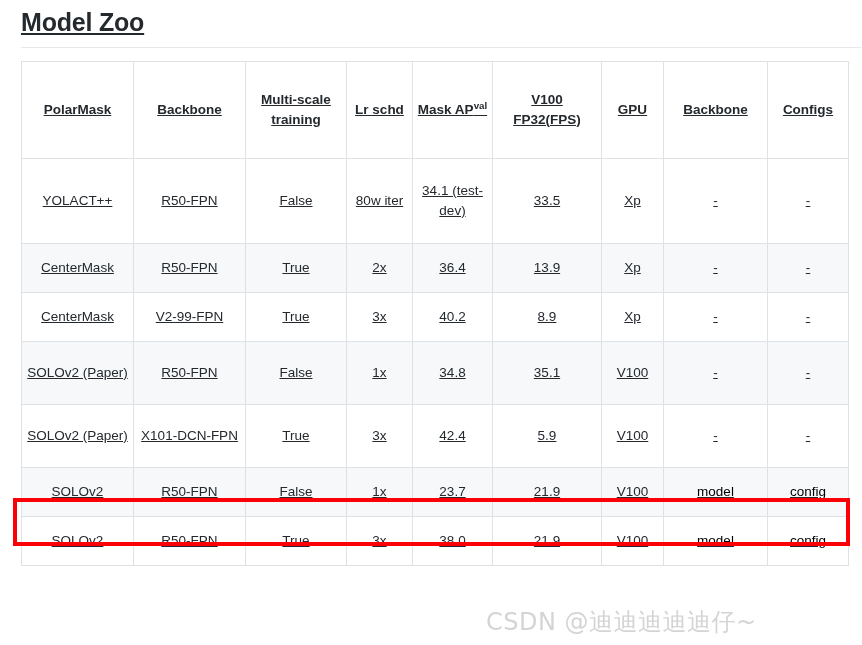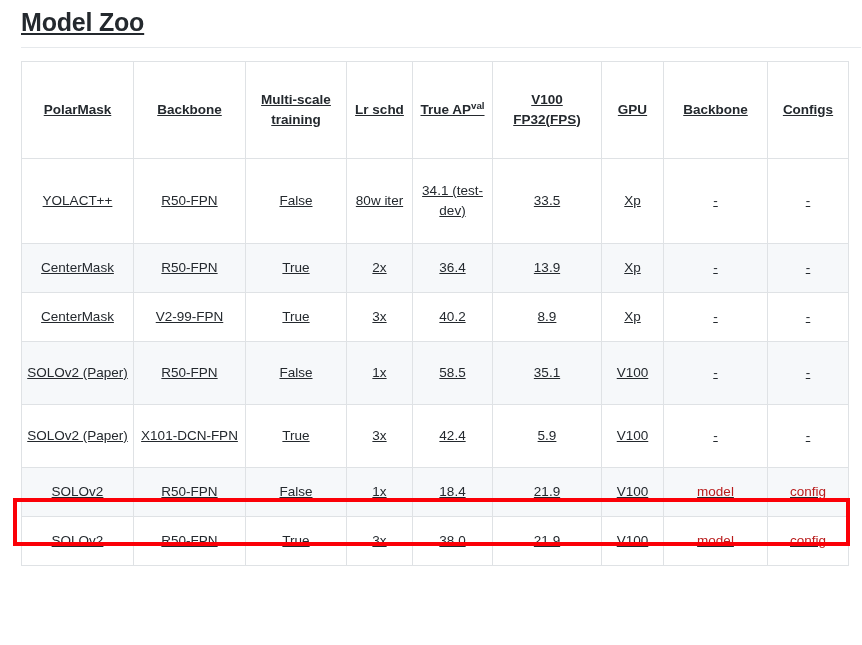--- a/index.html
+++ b/index.html
@@ -83,21 +83,21 @@
   col.c-backbone   { width: 112px; }
   col.c-multiscale { width: 101px; }
   col.c-lrschd     { width: 66px;  }
   col.c-maskap     { width: 80px;  }
   col.c-fps        { width: 109px; }
   col.c-gpu        { width: 62px;  }
   col.c-download   { width: 104px; }
   col.c-configs    { width: 81px;  }
 
   .cell-link {
-    color: #b91c1c;
+    color: #000000;
     text-decoration: none;
     cursor: pointer;
   }
 
   sup { font-size: 0.72em; line-height: 0; }
 
   
   tr.r-tall td   { height: 72px; }
   tr.r-med td    { height: 50px; }
   tr.r-short td  { height: 36px; }
@@ -151,21 +151,21 @@
         <col class="c-gpu">
           <col class="c-download">
           <col class="c-configs">
       </colgroup>
       <thead>
         <tr id="header-row">
             <th><span>PolarMask</span></th>
             <th><span>Backbone</span></th>
             <th><span>Multi-scale training</span></th>
             <th><span>Lr schd</span></th>
-            <th><span>True AP</span><sup>val</sup></th>
+            <th><span>Mask AP</span><sup>val</sup></th>
             <th><span>V100 FP32(FPS)</span></th>
             <th><span>GPU</span></th>
             <th><span>Backbone</span></th>
             <th><span>Configs</span></th>
           </tr>
       </thead>
       <tbody id="table-body">
           <tr class="r-tall">
             <td><span>YOLACT++</span></td>
             <td><span>R50-FPN</span></td>
@@ -197,21 +197,21 @@
             <td><span>8.9</span></td>
             <td><span>Xp</span></td>
             <td><span>-</span></td>
             <td><span>-</span></td>
           </tr>
           <tr class="r-med">
             <td><span>SOLOv2 (Paper)</span></td>
             <td><span>R50-FPN</span></td>
             <td><span>False</span></td>
             <td><span>1x</span></td>
-            <td><span>58.5</span></td>
+            <td><span>34.8</span></td>
             <td><span>35.1</span></td>
             <td><span>V100</span></td>
             <td><span>-</span></td>
             <td><span>-</span></td>
           </tr>
           <tr class="r-med">
             <td><span>SOLOv2 (Paper)</span></td>
             <td><span>X101-DCN-FPN</span></td>
             <td><span>True</span></td>
             <td><span>3x</span></td>
@@ -219,21 +219,21 @@
             <td><span>5.9</span></td>
             <td><span>V100</span></td>
             <td><span>-</span></td>
             <td><span>-</span></td>
           </tr>
           <tr class="r-short">
             <td><span>SOLOv2</span></td>
             <td><span>R50-FPN</span></td>
             <td><span>False</span></td>
             <td><span>1x</span></td>
-            <td><span>18.4</span></td>
+            <td><span>23.7</span></td>
             <td><span>21.9</span></td>
             <td><span>V100</span></td>
             <td><a class="cell-link" href="#">model</a></td>
             <td><a class="cell-link" href="#">config</a></td>
           </tr>
           <tr class="r-short">
             <td><span>SOLOv2</span></td>
             <td><span>R50-FPN</span></td>
             <td><span>True</span></td>
             <td><span>3x</span></td>
@@ -242,14 +242,15 @@
             <td><span>V100</span></td>
             <td><a class="cell-link" href="#">model</a></td>
             <td><a class="cell-link" href="#">config</a></td>
           </tr>
         </tbody>
     </table>
   </div>
 
   <div class="highlight-box"></div>
 
+  <div class="watermark">CSDN @迪迪迪迪迪仔~</div>
 
 </div>
 
 </body></html>

